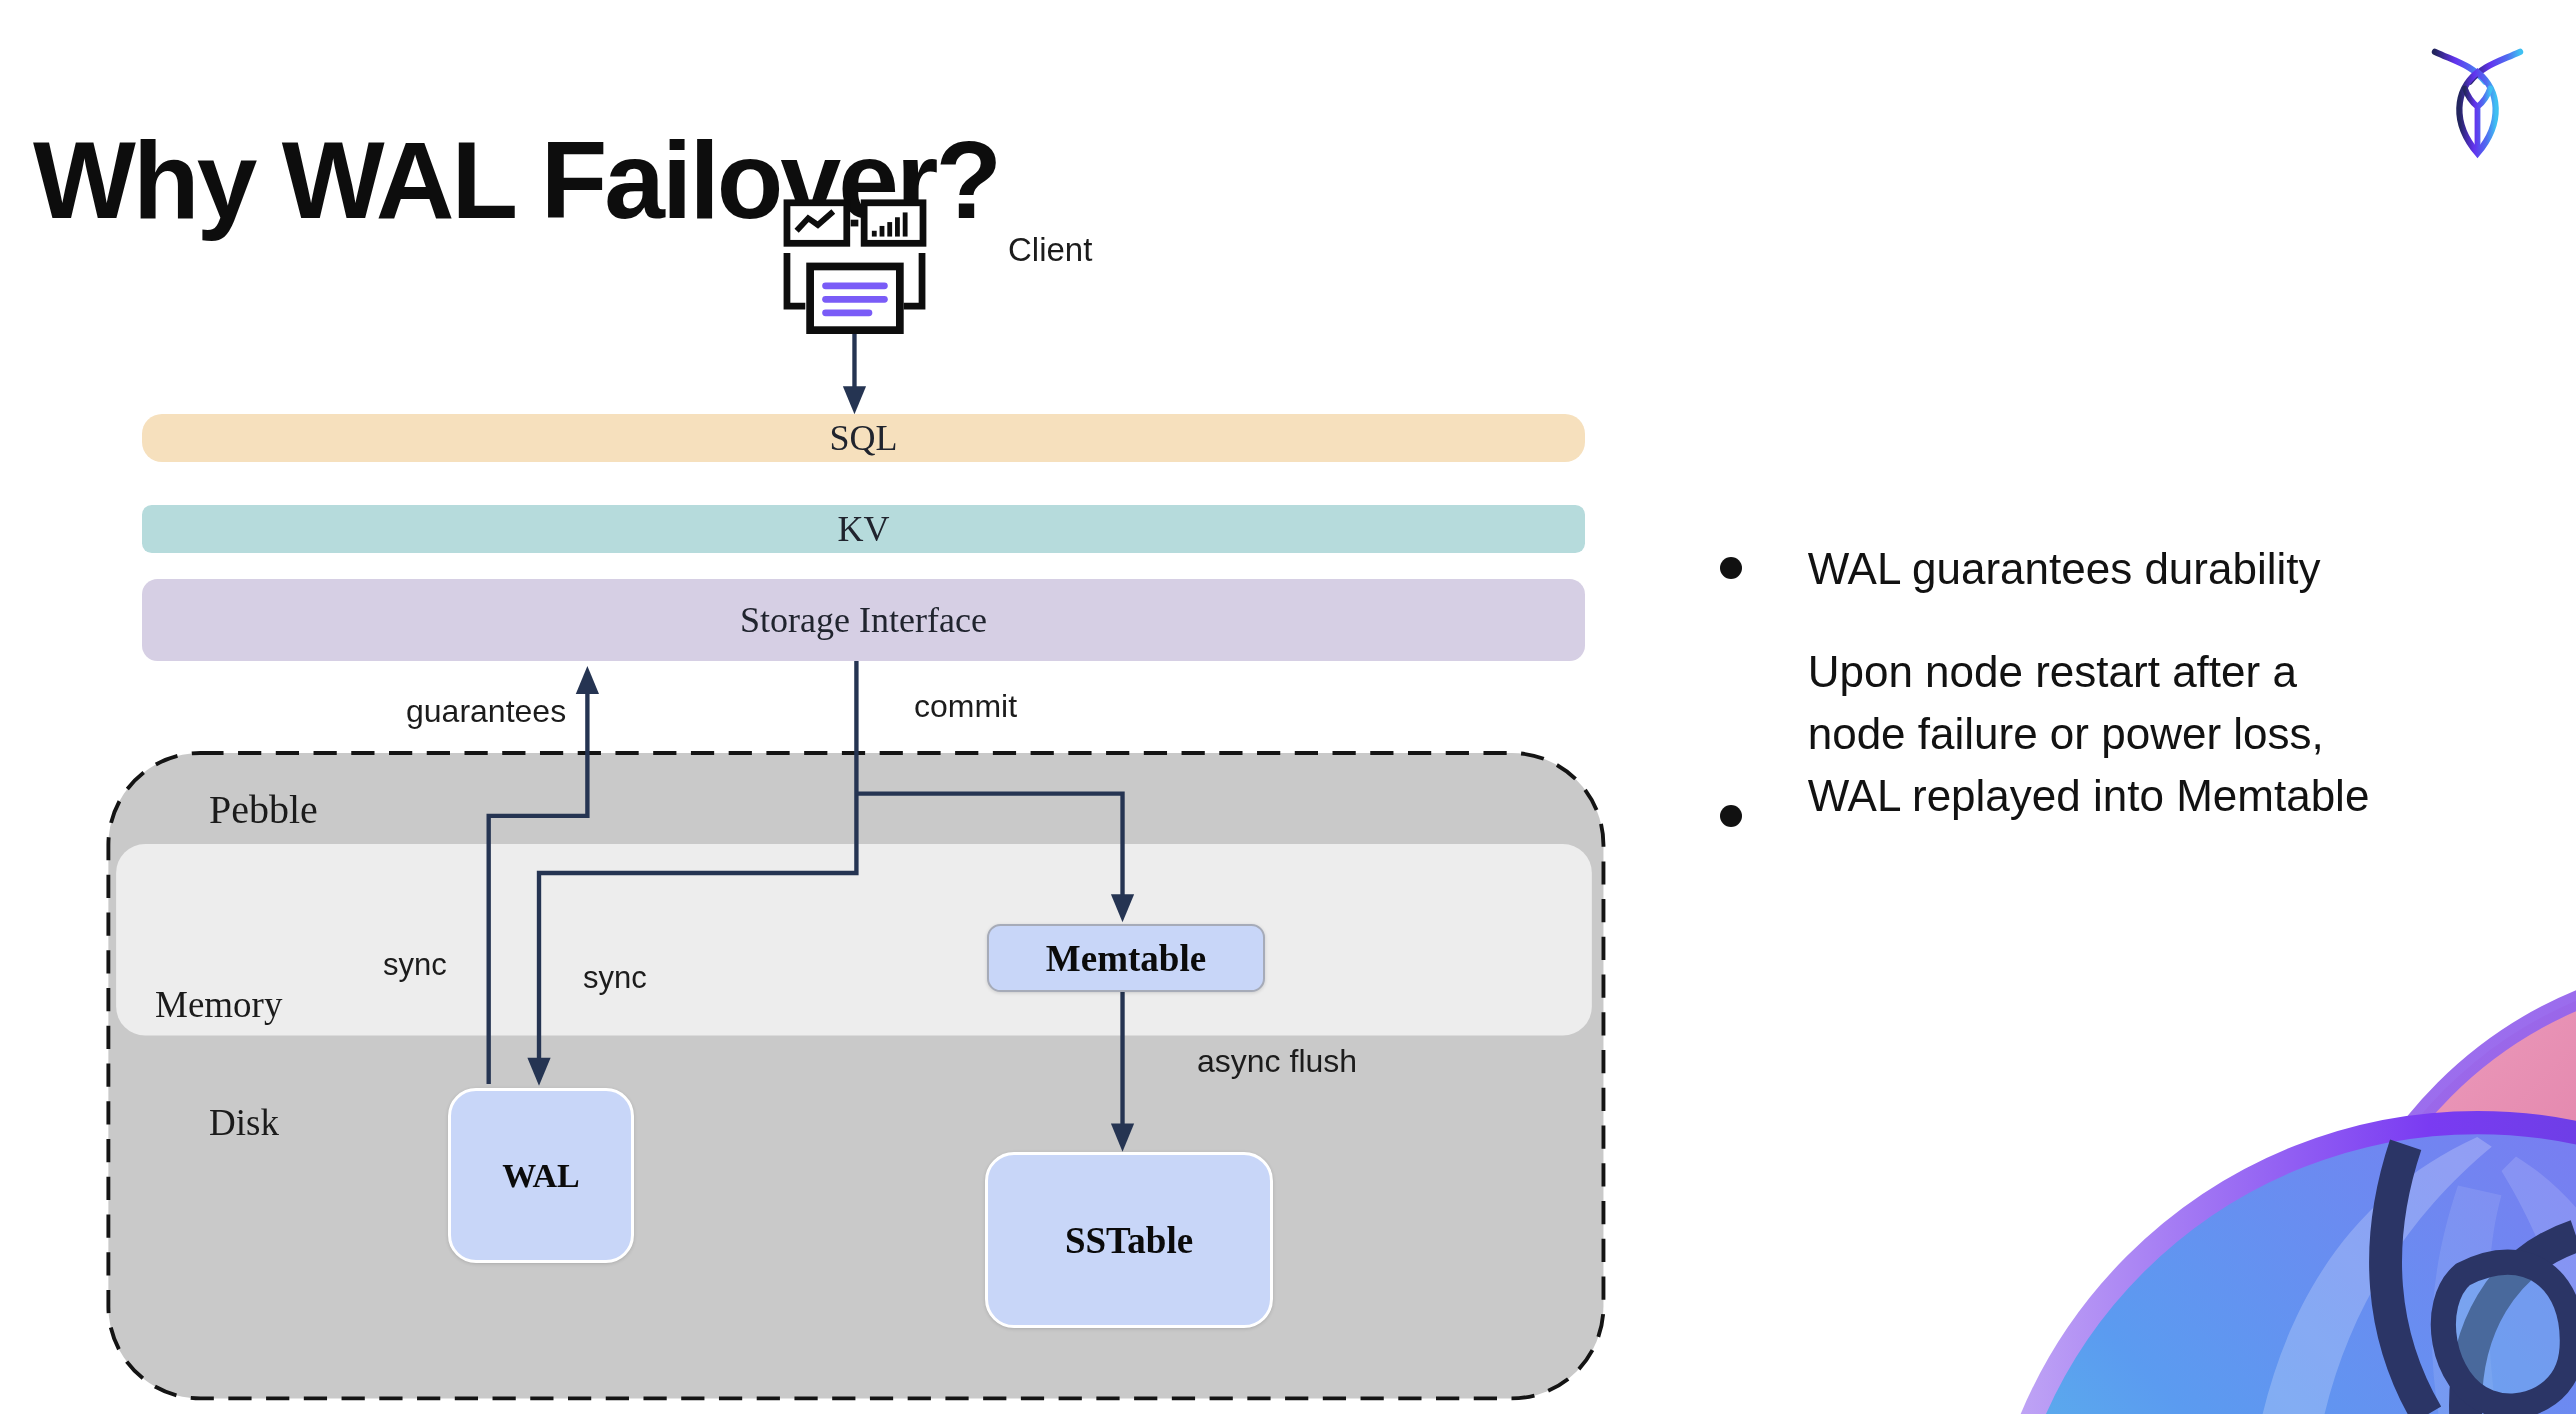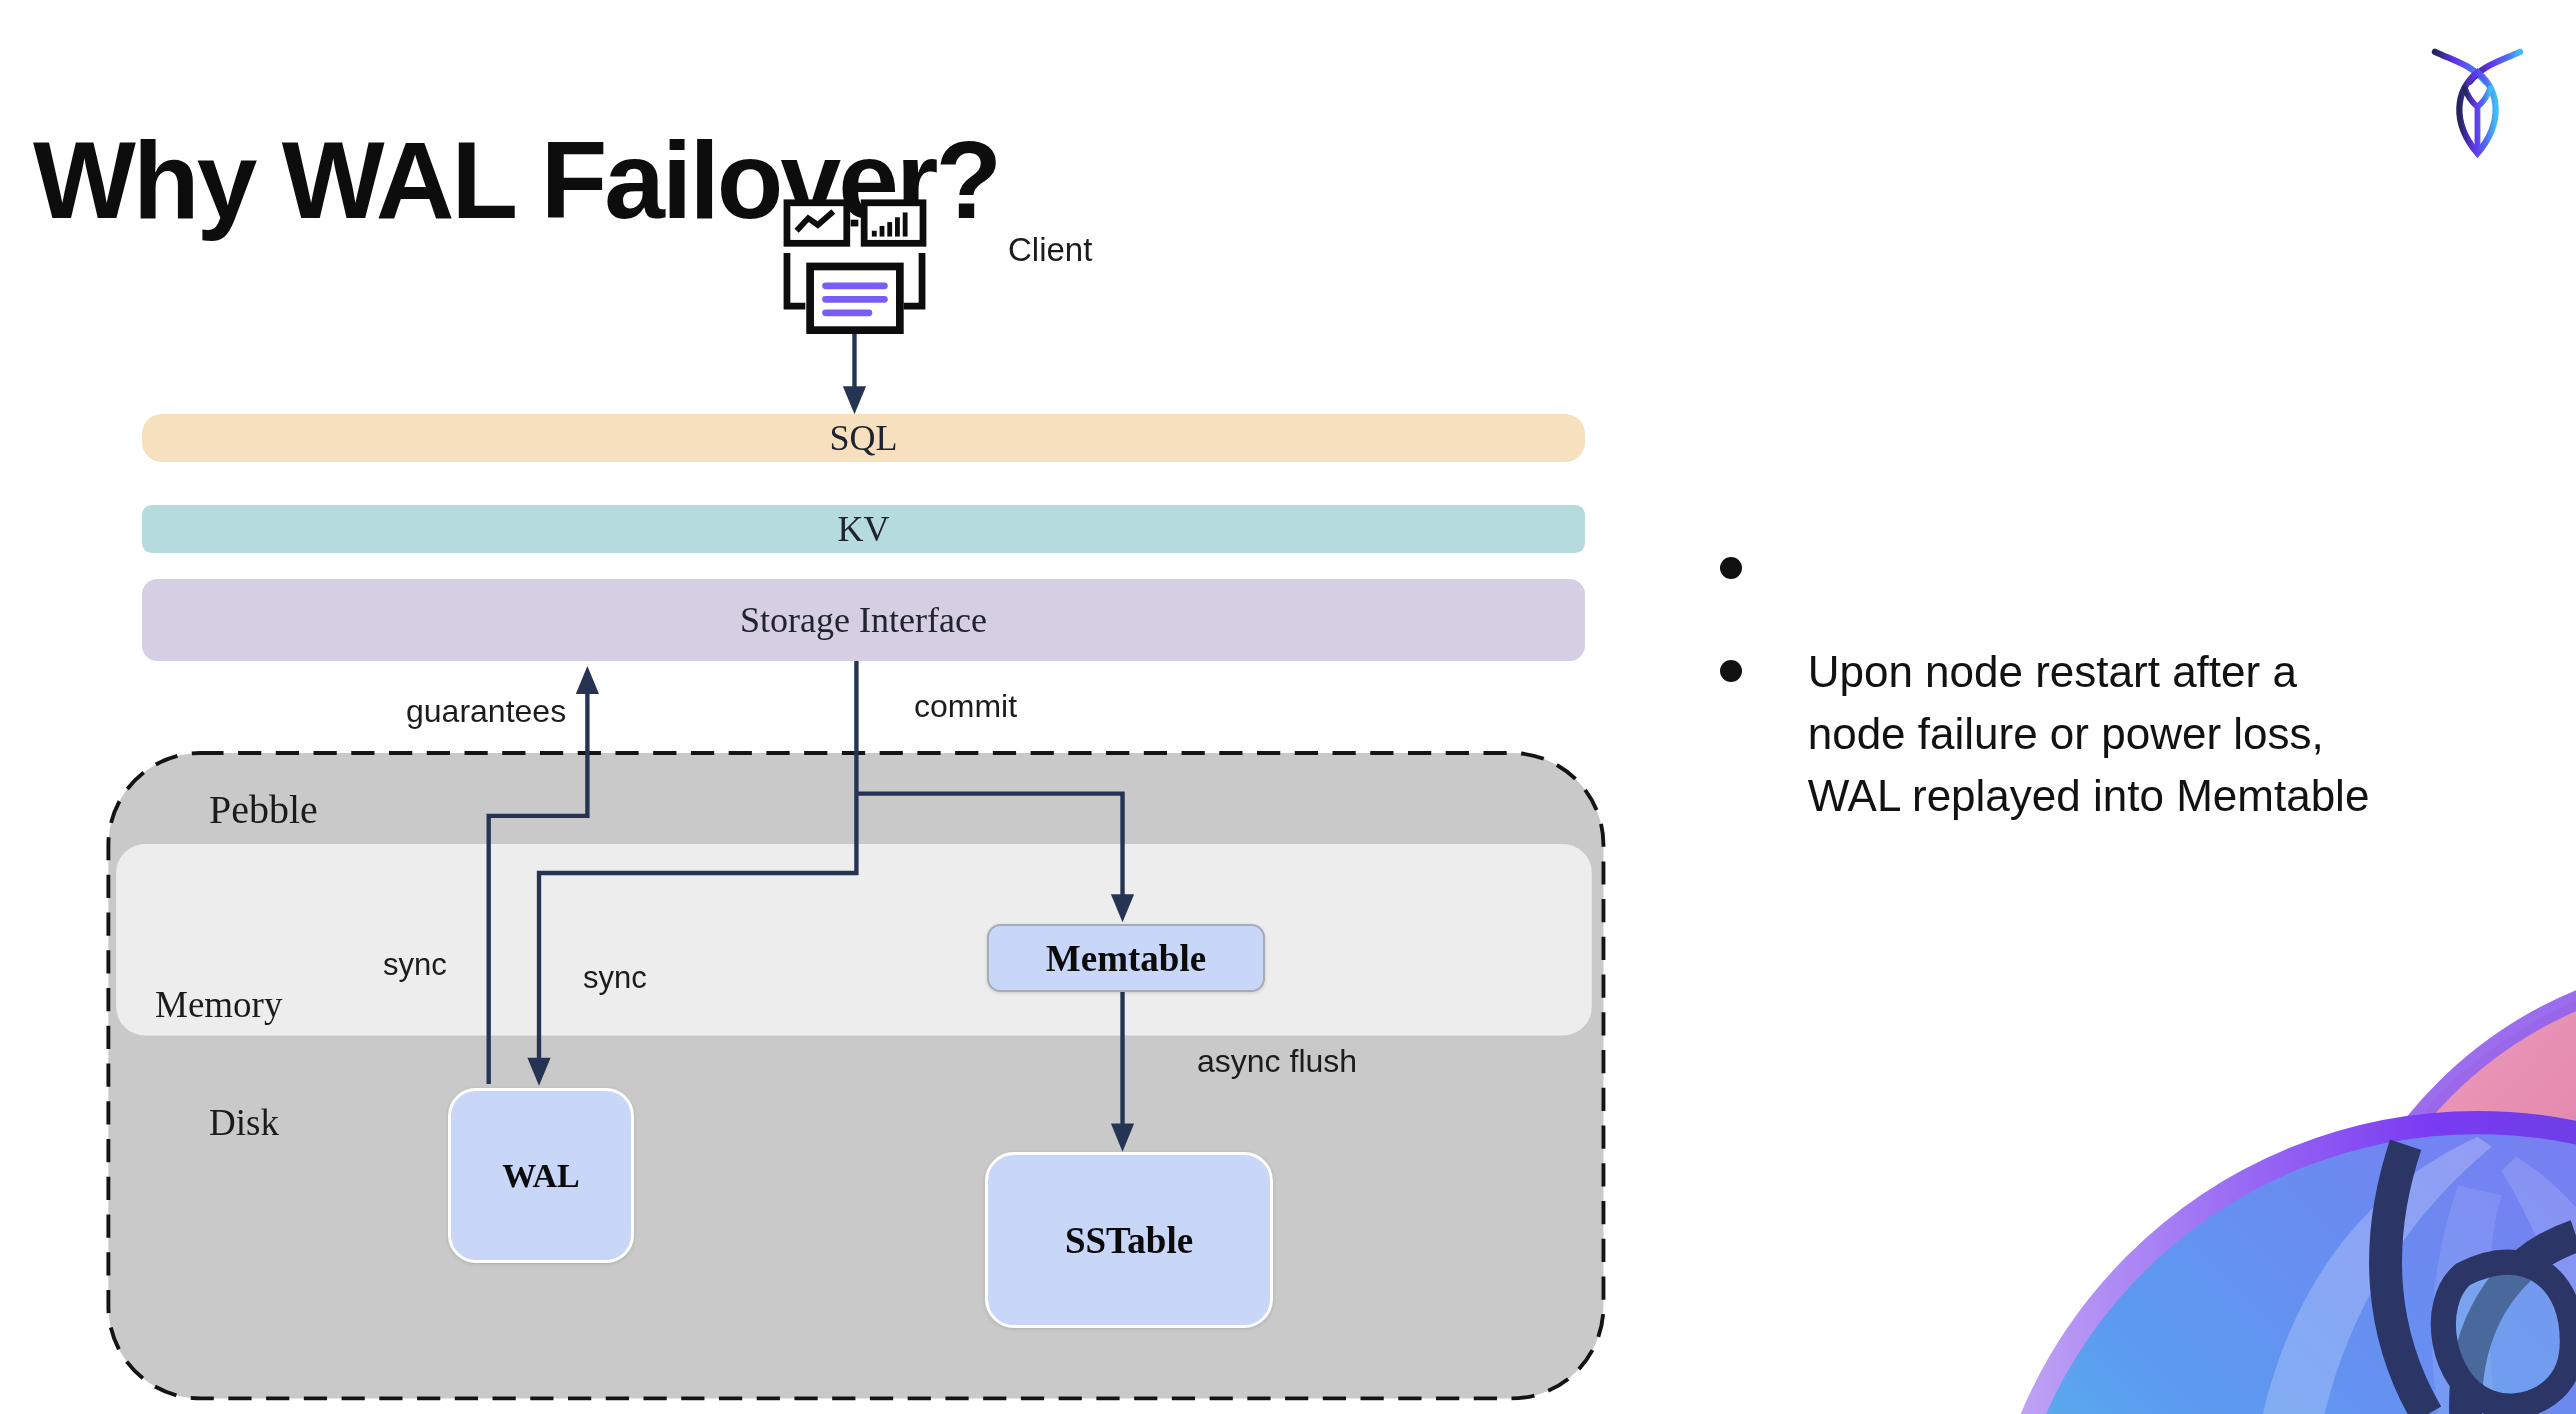--- a/index.html
+++ b/index.html
@@ -46,21 +46,21 @@
   .node-wal{left:448px;top:1088px;width:180px;height:169px;border:3.9px solid #fff;
             border-radius:28px;font-size:34px;}
   .node-memtable{left:987px;top:924px;width:274px;height:64px;
                  border:2.9px solid var(--memtable-border);border-radius:13.5px;font-size:37px;}
   .node-sstable{left:985px;top:1152px;width:282px;height:170px;border:3.9px solid #fff;
                 border-radius:29px;font-size:37px;}
 
   
   .bullet-row{display:flex;align-items:flex-start;}
   .bullet-row-1{left:1711px;top:538px;}
-  .bullet-row-2{left:1711px;top:641px;}
+  .bullet-row-2{left:1711px;top:641px;align-items:flex-end;}
   .bullet-dot{width:22px;height:22px;border-radius:50%;background:#111;
               margin:19.4px 0 0 8.7px;flex:0 0 auto;}
   .bullet-text{margin-left:66px;font-size:44px;line-height:62px;color:#121212;}
   .bullet-text span{display:block;white-space:nowrap;}
 
   
   .client-icon{left:782px;top:197px;}
   .logo{left:2427px;top:45px;}
   .decoration{left:1974px;top:953px;}
 </style>
@@ -162,20 +162,23 @@
   </div>
   <div class="abs node node-sstable">
     <span>SSTable</span>
   </div>
   <div class="abs node node-memtable">
     <span>Memtable</span>
   </div>
 
   <div class="abs bullet-row bullet-row-1">
     <div class="bullet-dot"></div>
+    <div class="bullet-text">
+      <span>WAL guarantees durability</span>
+    </div>
   </div>
   <div class="abs bullet-row bullet-row-2">
     <div class="bullet-dot"></div>
     <div class="bullet-text">
       <span>Upon node restart after a</span>
       <span>node failure or power loss,</span>
       <span>WAL replayed into Memtable</span>
     </div>
   </div>
 

